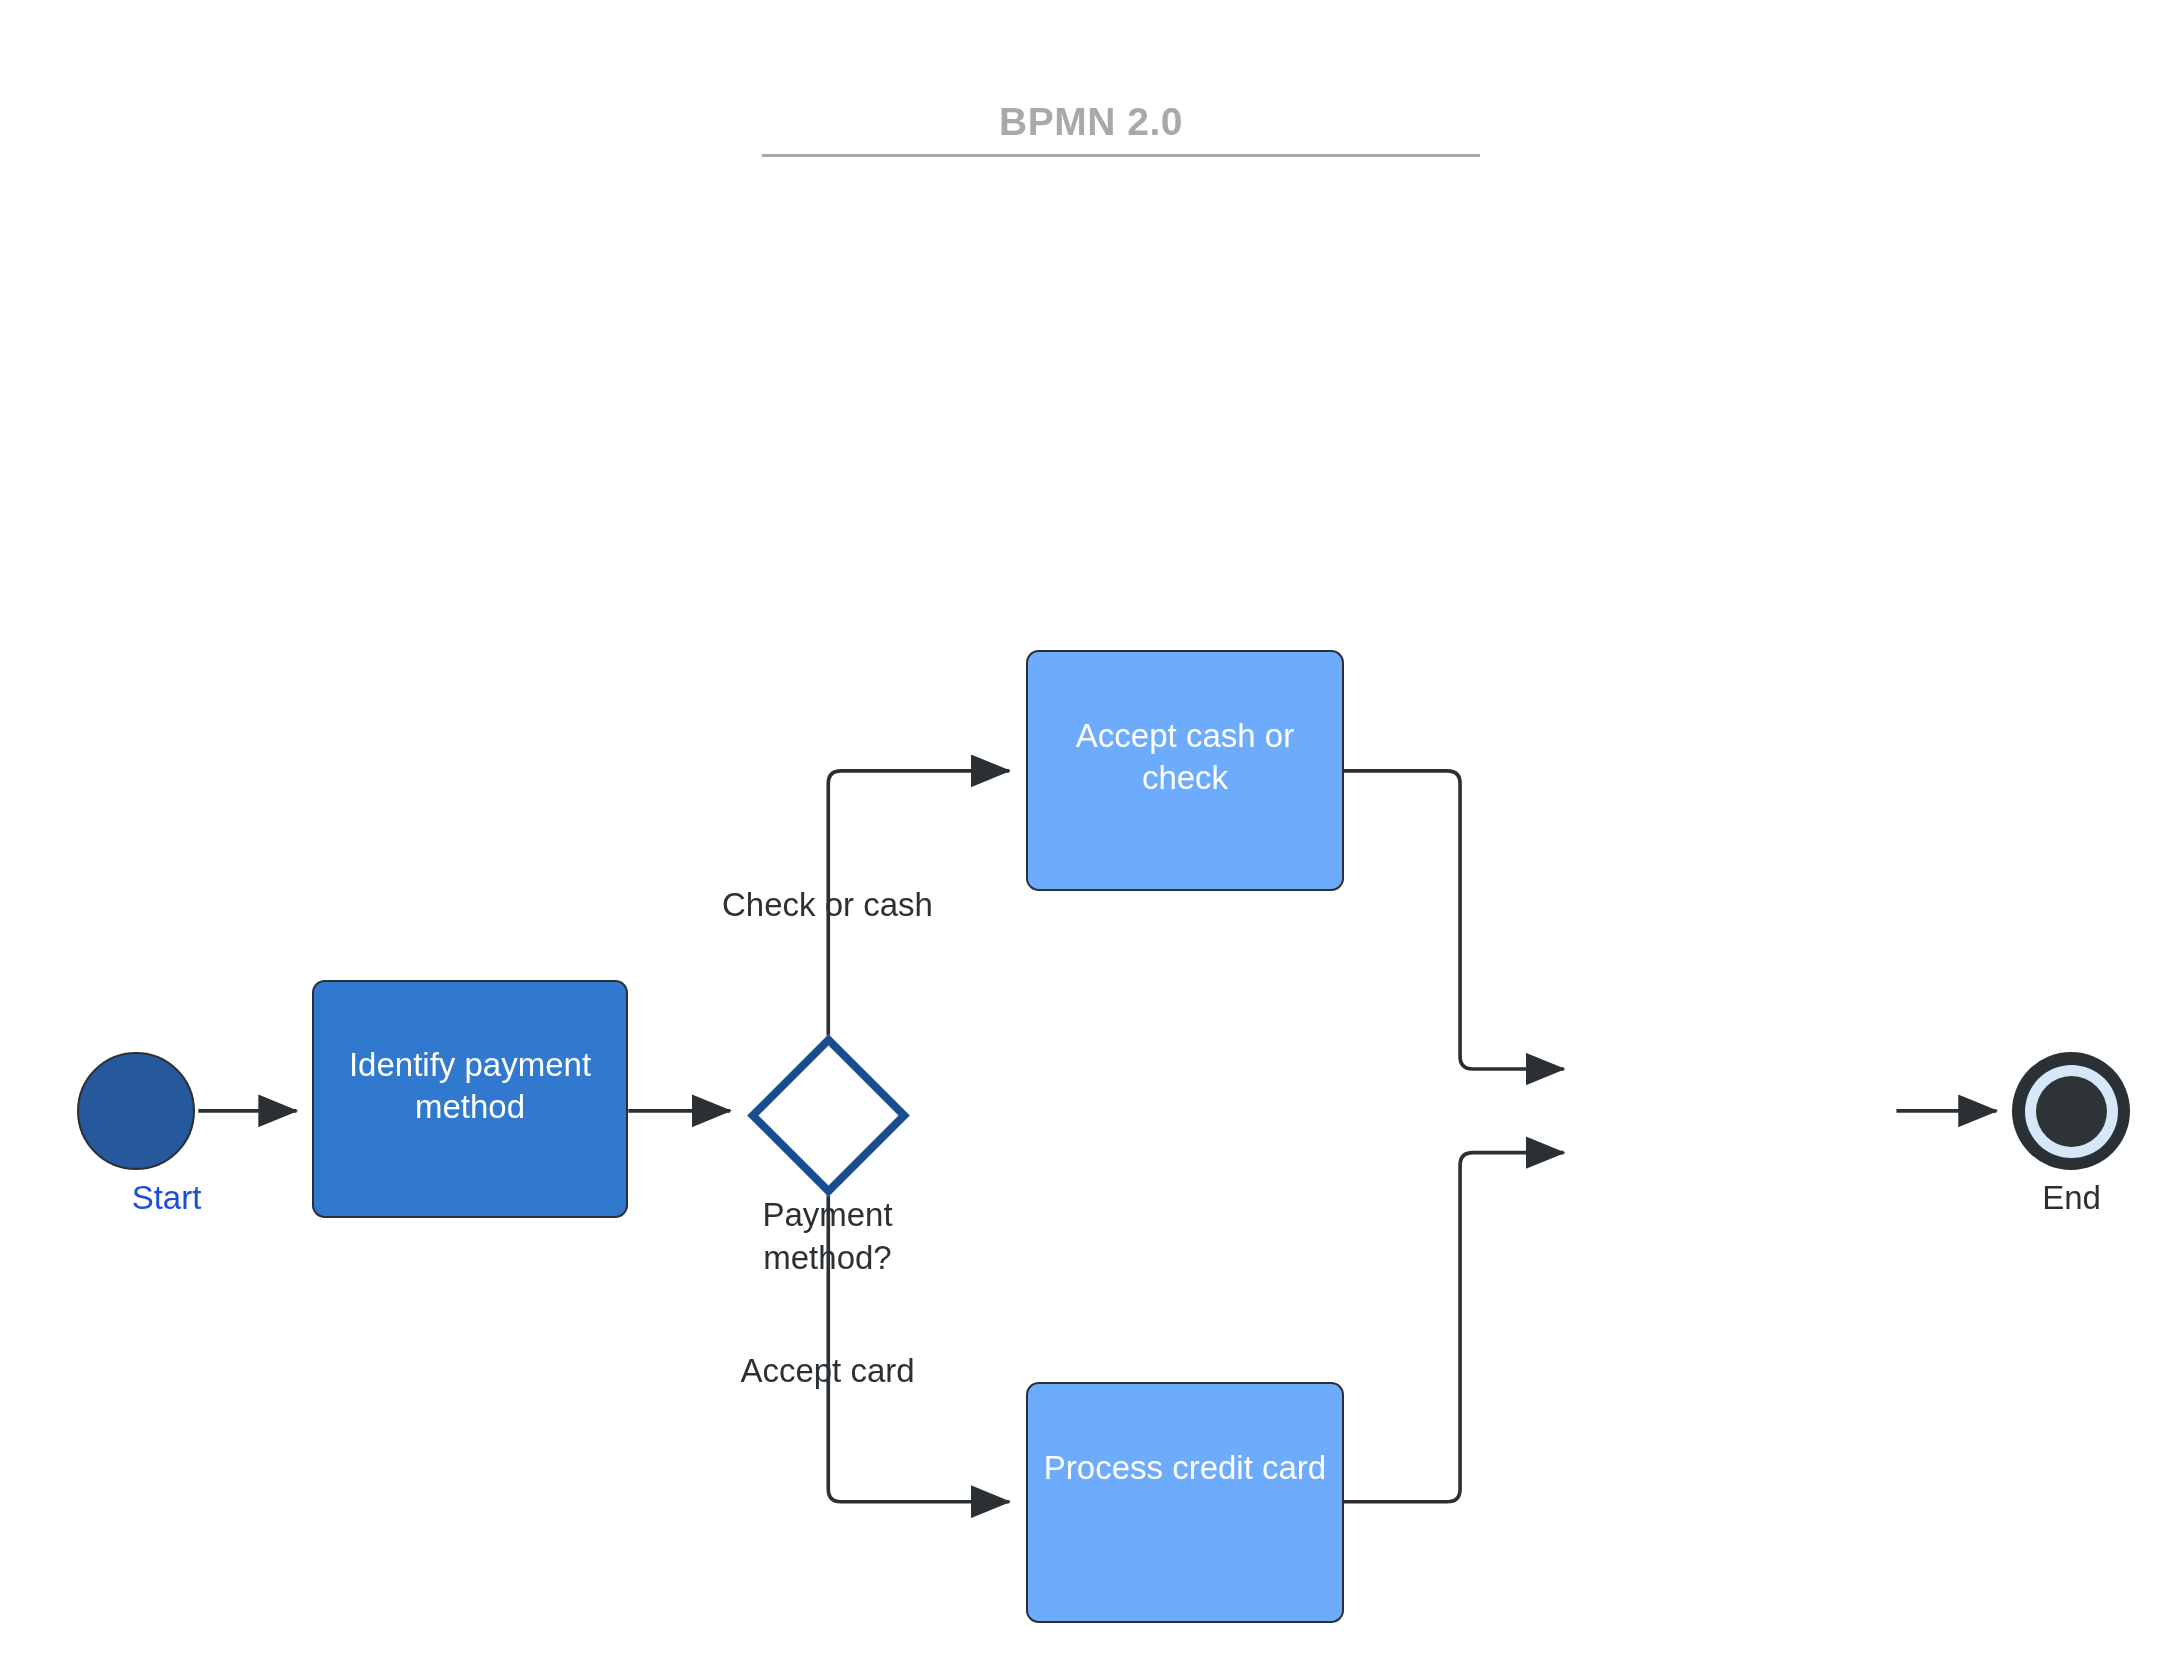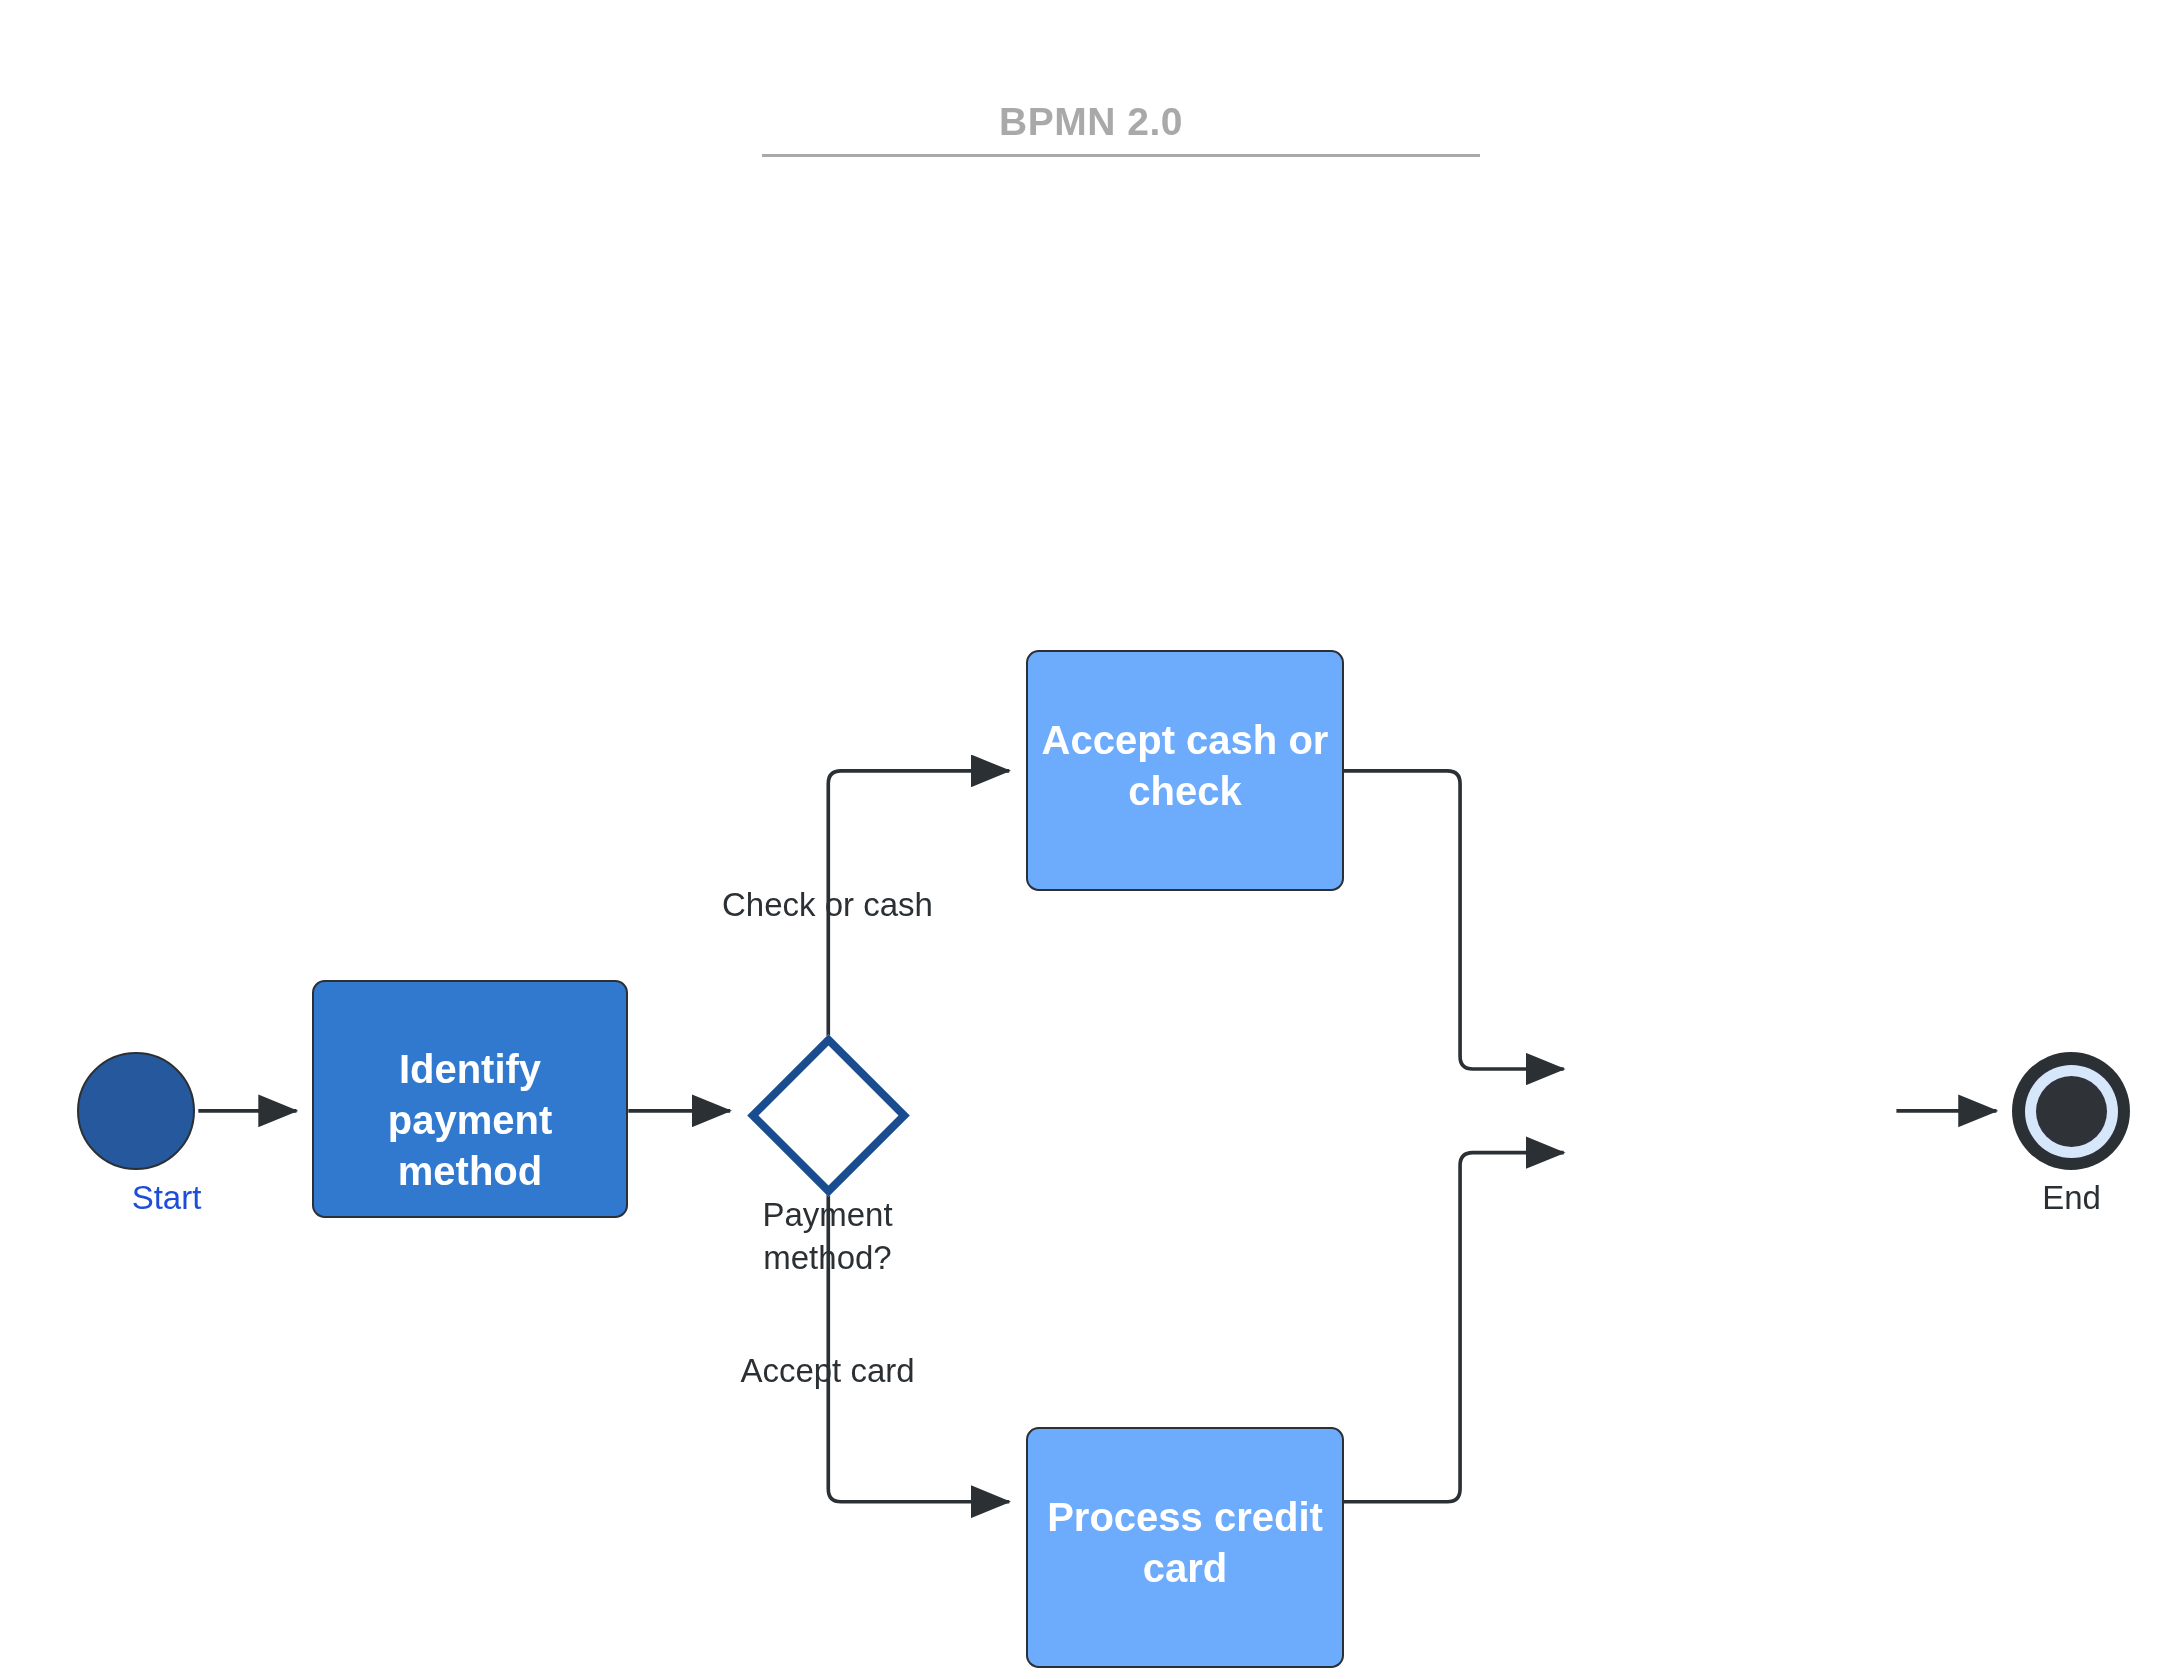--- a/index.html
+++ b/index.html
@@ -81,22 +81,21 @@
     box-sizing: border-box;
   }
   .task {
     border: 2.7px solid #2b3035;
     border-radius: 12.7px;
     display: flex;
     align-items: flex-start;
     justify-content: center;
     text-align: center;
     line-height: 1.28;
-    font-size: 40px;
-    font-weight: bold;
+    font-size: 33px;
   }
   .task .task-label {
     display: block;
     width: 100%;
     white-space: pre-line;
   }
 
   #node-identify {
     left: 312px;
     top: 980px;
@@ -117,21 +116,20 @@
   }
   #node-accept-cash .task-label { padding-top: 63px; }
 
   #node-process-card {
     left: 1026px;
     top: 1382px;
     width: 318px;
     height: 241px;
     background: #6dabfc;
     color: #ffffff;
-    margin-top: 45px;
   }
   #node-process-card .task-label { padding-top: 63px; }
 
   #node-prepare-package {
     left: 1580px;
     top: 984px;
     width: 316px;
     height: 239px;
     background: #a7ccff;
     color: #2b3035;

